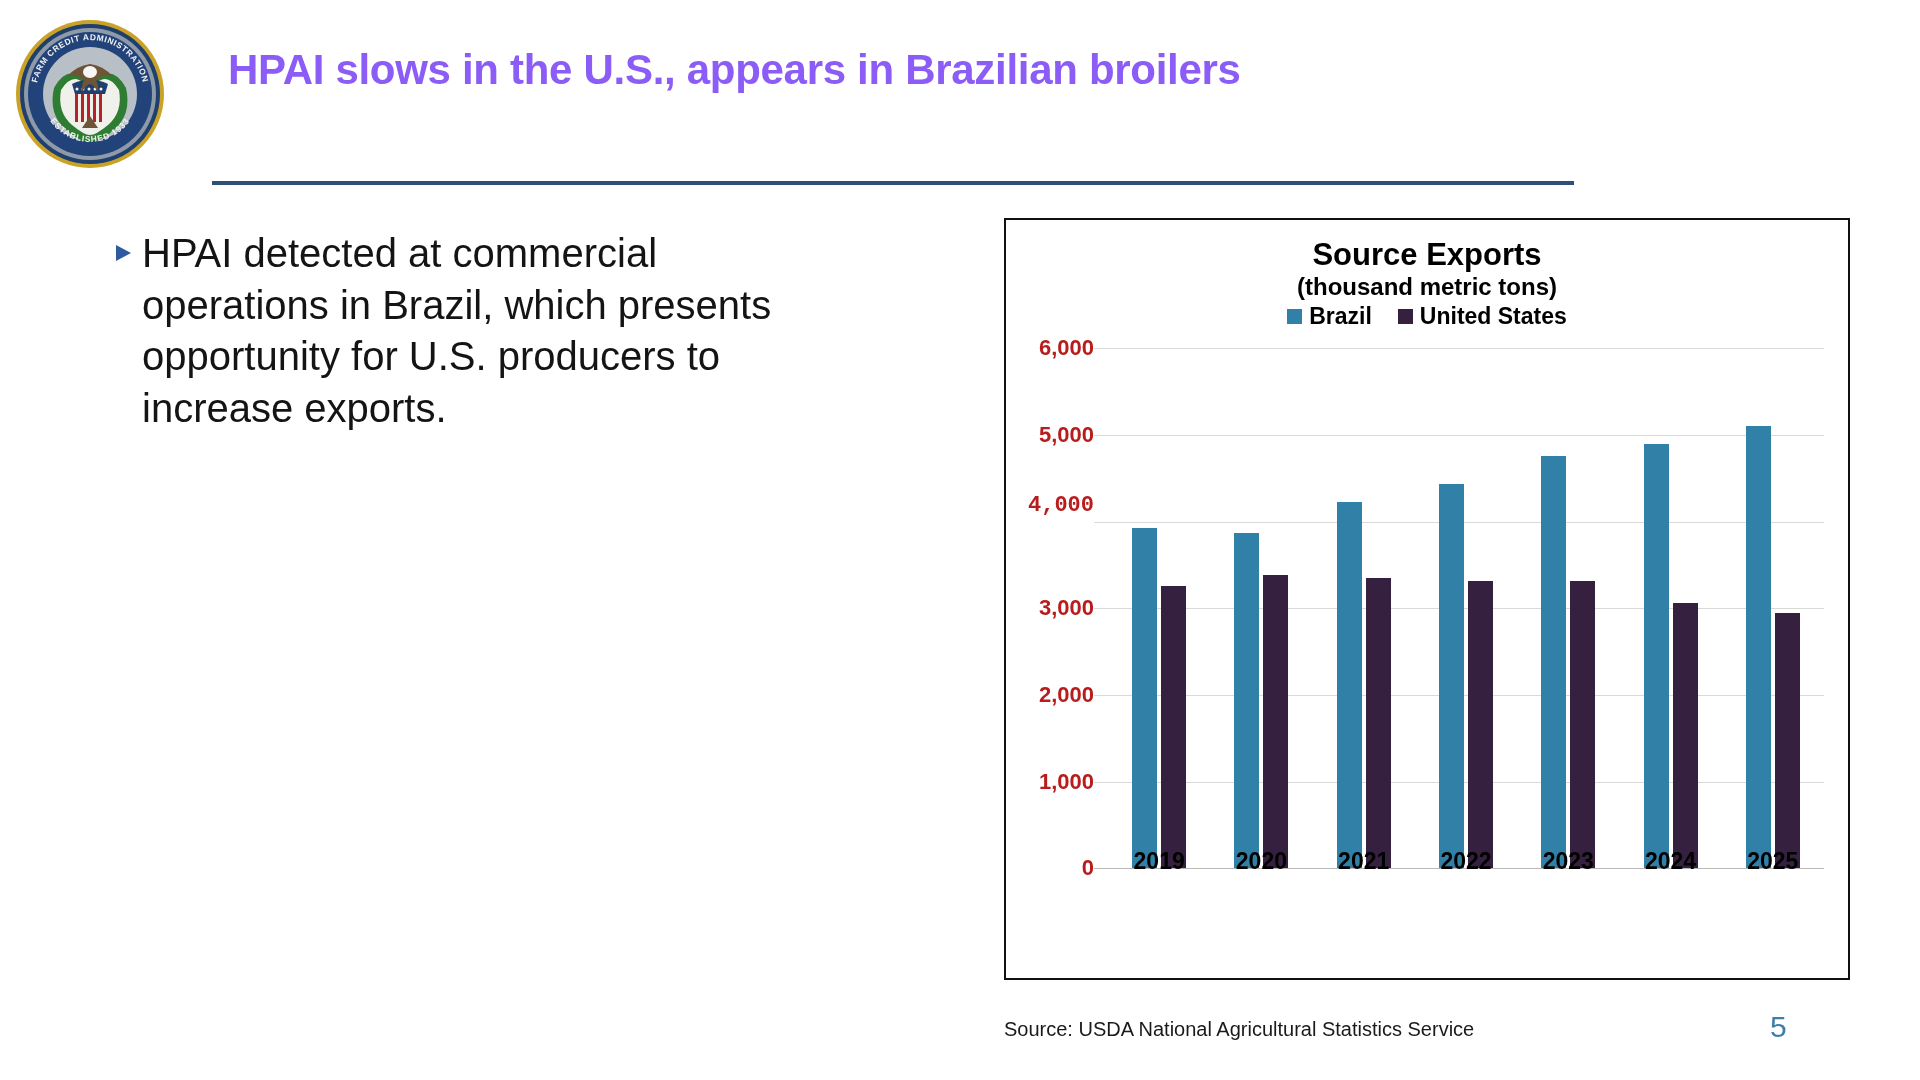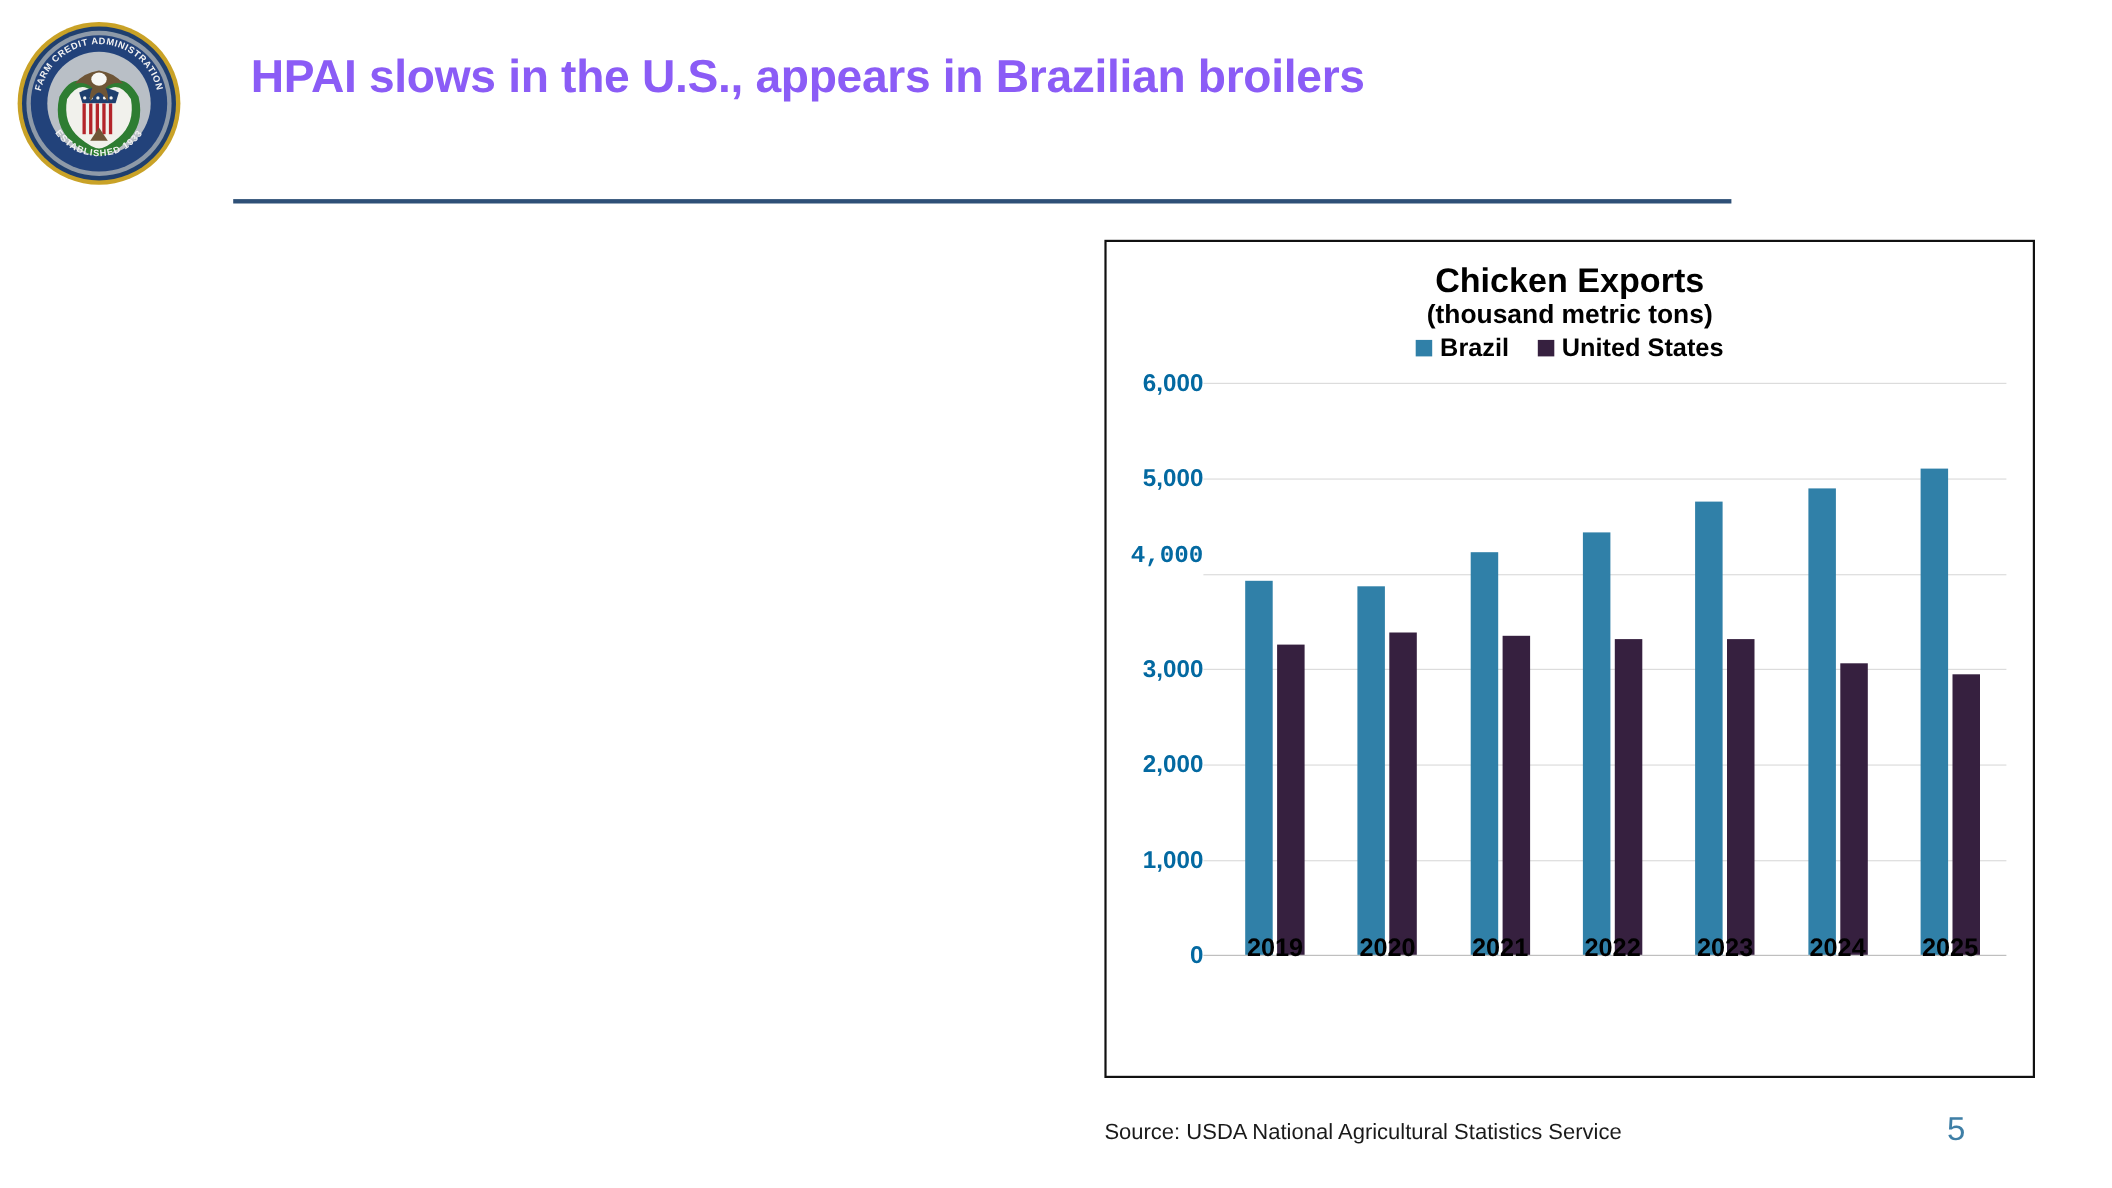--- a/index.html
+++ b/index.html
@@ -137,21 +137,21 @@
     top: 0;
     width: 96px;
     height: 520px;
   }
   .y-tick {
     position: absolute;
     right: 8px;
     transform: translateY(-50%);
     font-size: 22px;
     font-weight: bold;
-    color: #0369a1;
+    color: #b91c1c;
     white-space: nowrap;
   }
   .plot-area {
     position: absolute;
     left: 102px;
     top: 0;
     right: 0;
     height: 520px;
   }
   .gridline {
@@ -262,26 +262,34 @@
     </svg>
   </div>
 
   <div class="slide-title">HPAI slows in the U.S., appears in Brazilian broilers</div>
   <div class="title-rule"></div>
 </div>
 
 <div class="bullets">
 
 
+  <div class="bullet-row">
+    <span class="bullet-marker">
+      <svg width="22" height="22" viewBox="0 0 22 22">
+          <polygon points="4,3 19,11 4,19" fill="#2e5aa0"></polygon>
+        </svg>
+    </span>
+    <span class="bullet-text">HPAI detected at commercial operations in Brazil, which presents opportunity for U.S. producers to increase exports.</span>
+  </div>
 
 </div>
 
 <div class="chart-panel">
 
-  <div class="chart-title">Chicken Exports</div>
+  <div class="chart-title">Source Exports</div>
   <div class="chart-subtitle">(thousand metric tons)</div>
 
   <div class="chart-legend">
     <div class="legend-item">
       <span class="legend-swatch" id="sw0" style="background: rgb(48, 128, 168);"></span>
       <span>Brazil</span>
     </div>
     <div class="legend-item">
       <span class="legend-swatch" id="sw1" style="background: rgb(54, 32, 63);"></span>
       <span>United States</span>

